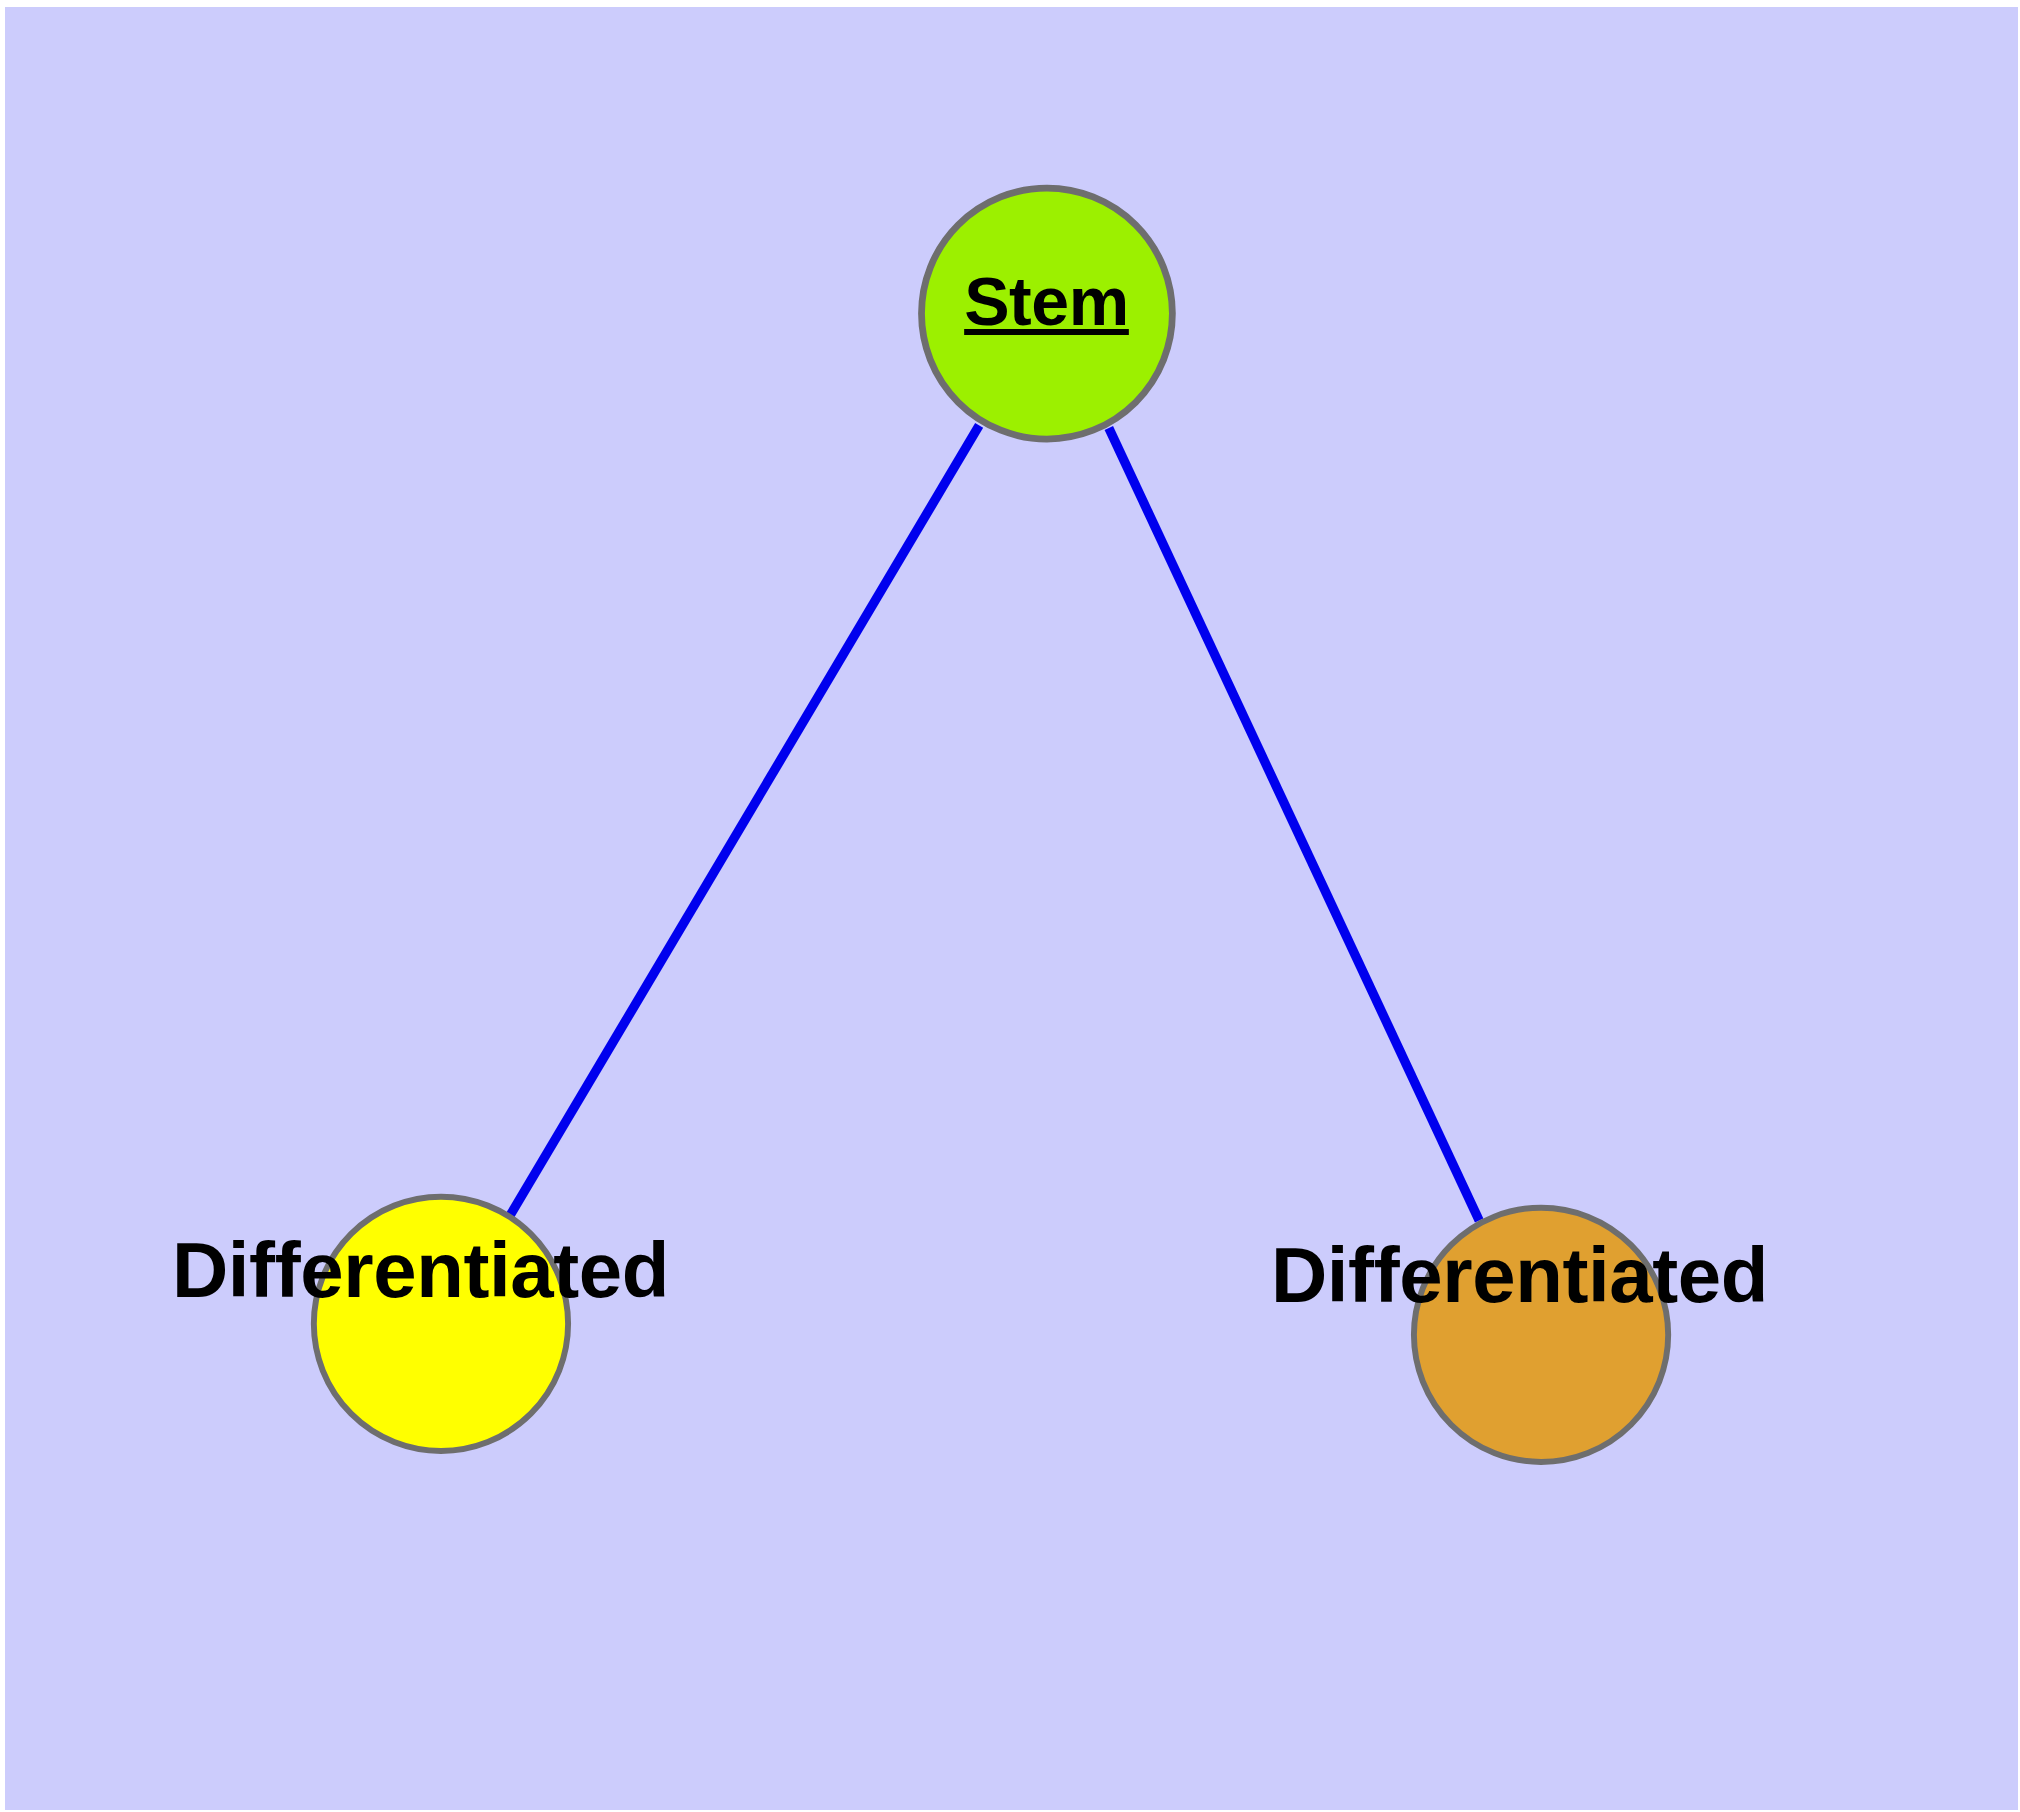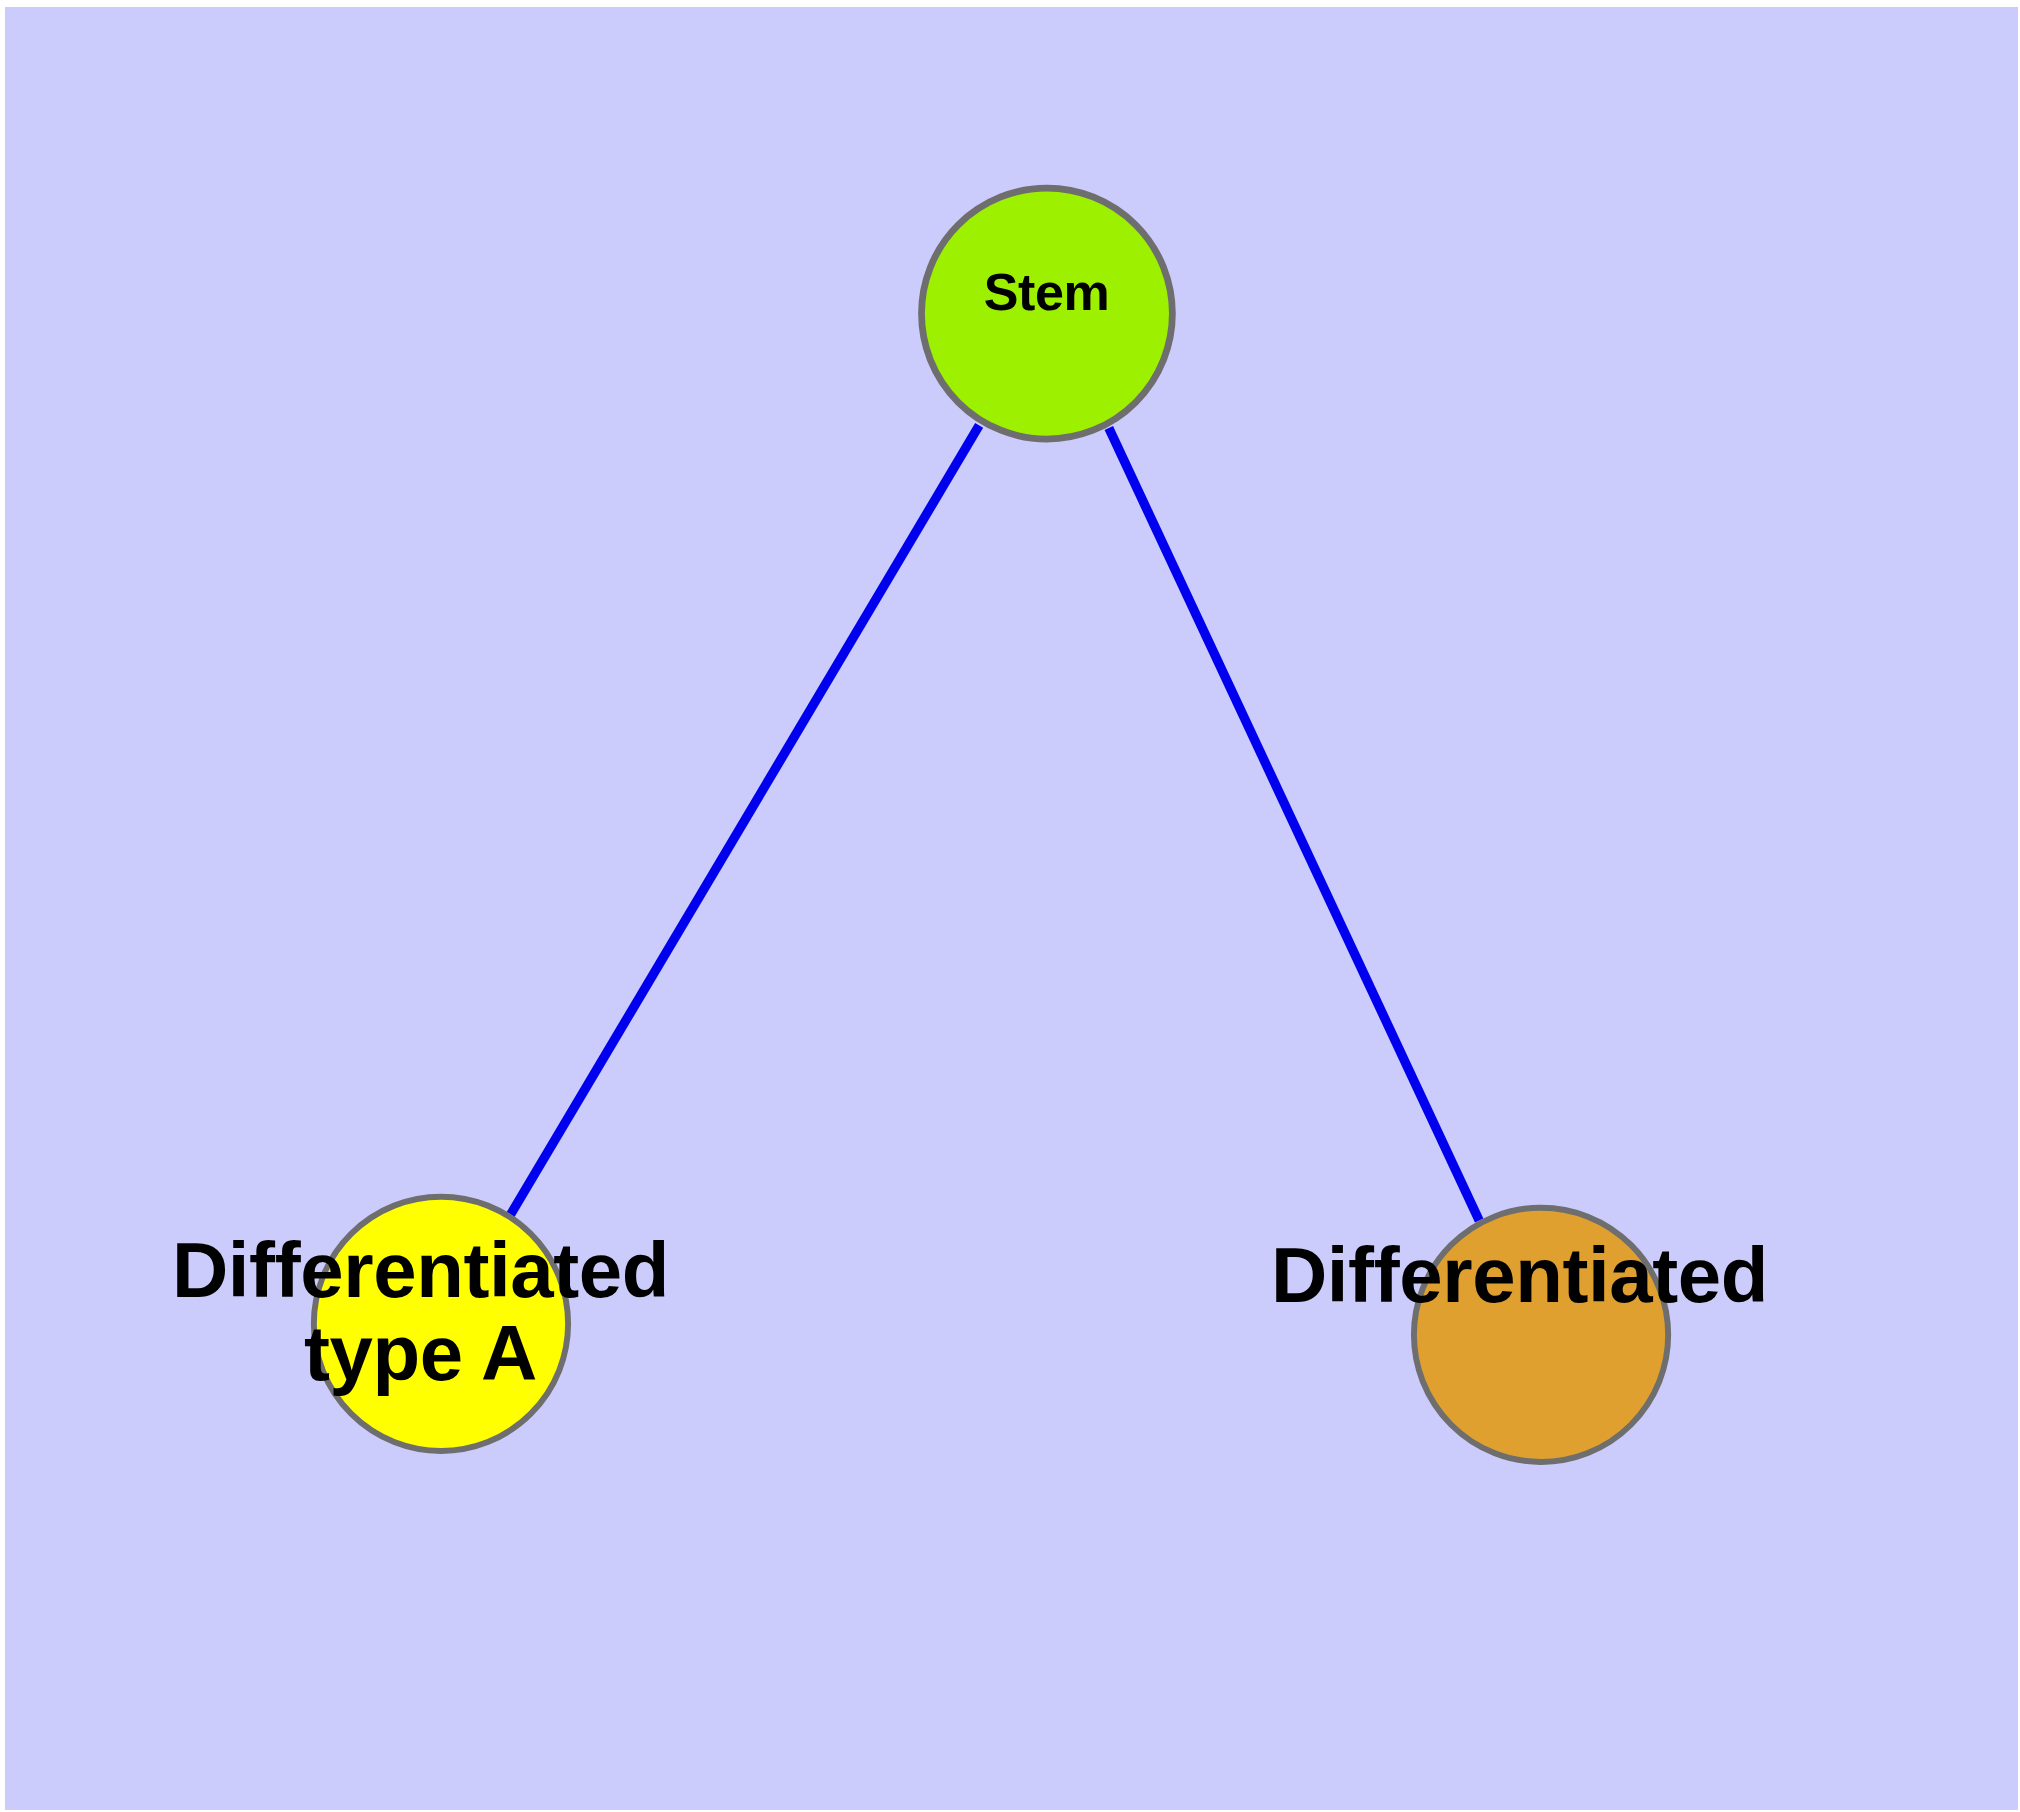--- a/index.html
+++ b/index.html
@@ -36,24 +36,25 @@
     text-align: center;
     color: #000000;
     font-weight: bold;
     font-family: "Liberation Sans", sans-serif;
     line-height: 1.06;
     white-space: pre;
     pointer-events: none;
     letter-spacing: -0.4px;
   }
   #label-stem {
-    font-size: 52px;
+    font-size: 68px;
     left: 792px;
     top: 265px;
     width: 509px;
+    text-decoration: underline;
   }
   #label-type-a {
     font-size: 78px;
     left: 166px;
     top: 1229px;
     width: 509px;
   }
   #label-type-b {
     font-size: 78px;
     left: 1265px;
@@ -77,18 +78,18 @@
 
     <g>
       <circle cx="520" cy="1562" r="150" fill="#ffff00" stroke="#6e6e6e" stroke-width="7"></circle>
       <circle cx="1818" cy="1575" r="150" fill="#e0a030" stroke="#6e6e6e" stroke-width="7"></circle>
       <circle cx="1235" cy="370" r="148" fill="#9cf000" stroke="#6e6e6e" stroke-width="8"></circle>
     </g>
   </svg>
 
   <div class="node-label" id="label-stem">Stem</div>
 
-  <div class="node-label" id="label-type-a"><span>Differentiated</span><br><span>type A</span></div>
+  <div class="node-label" id="label-type-a"><span>Differentiated</span><br></div>
 
   <div class="node-label" id="label-type-b"><span>Differentiated</span><br></div>
 
 </div>
 
 
 </body></html>

